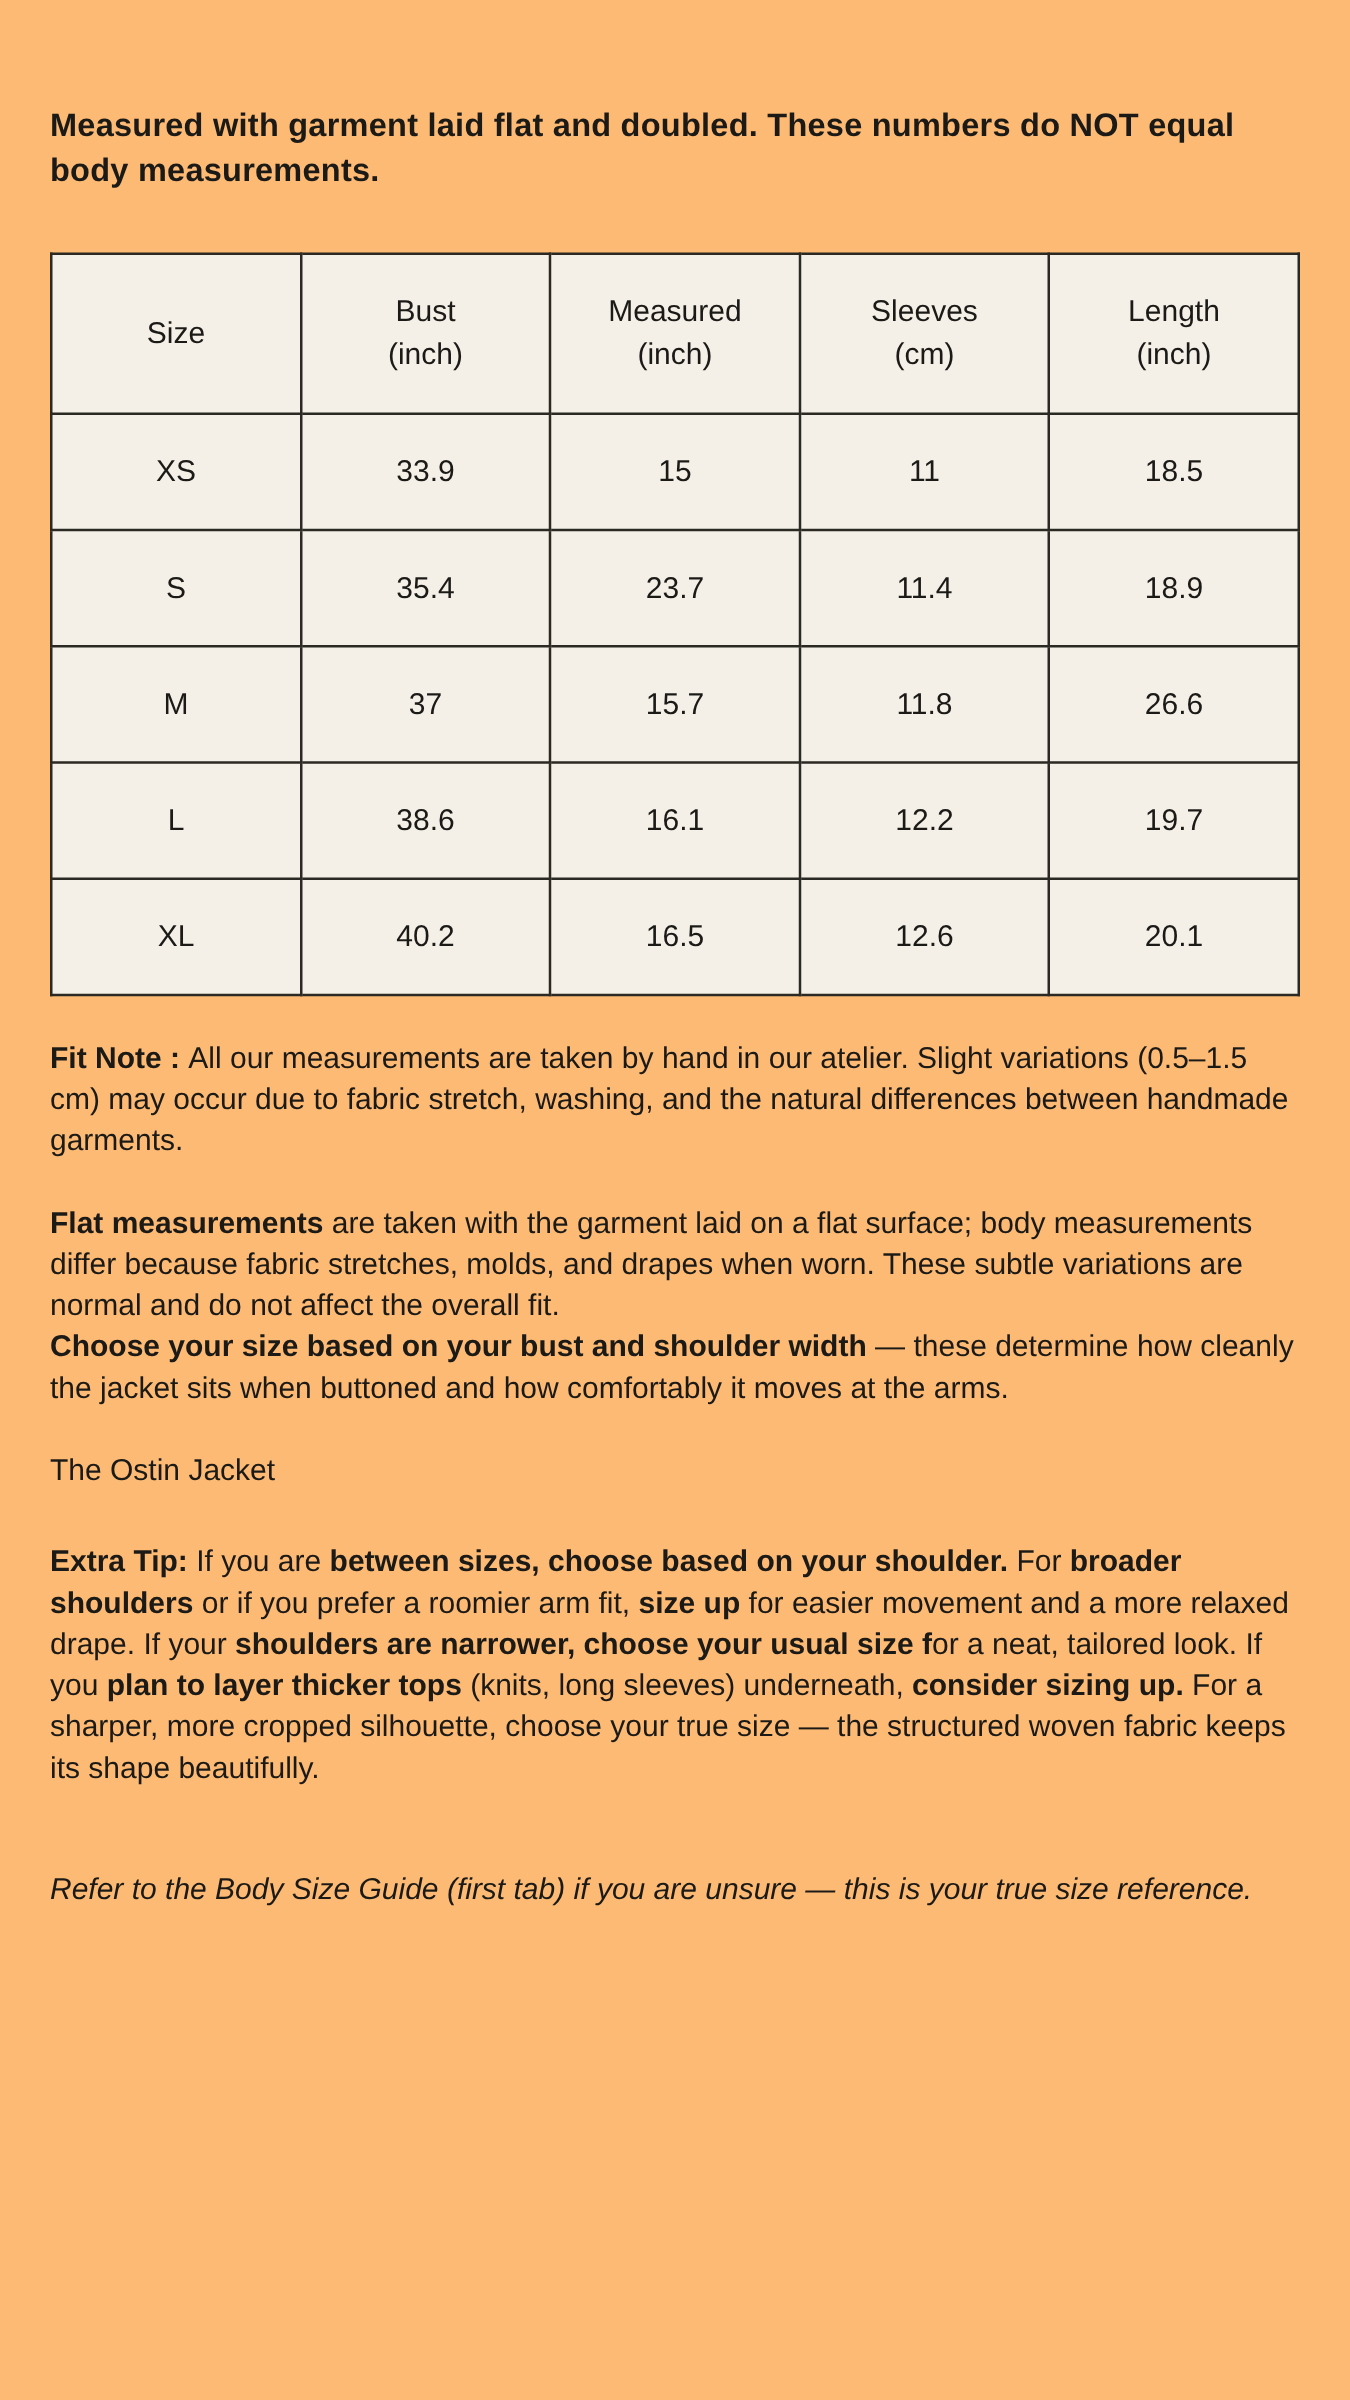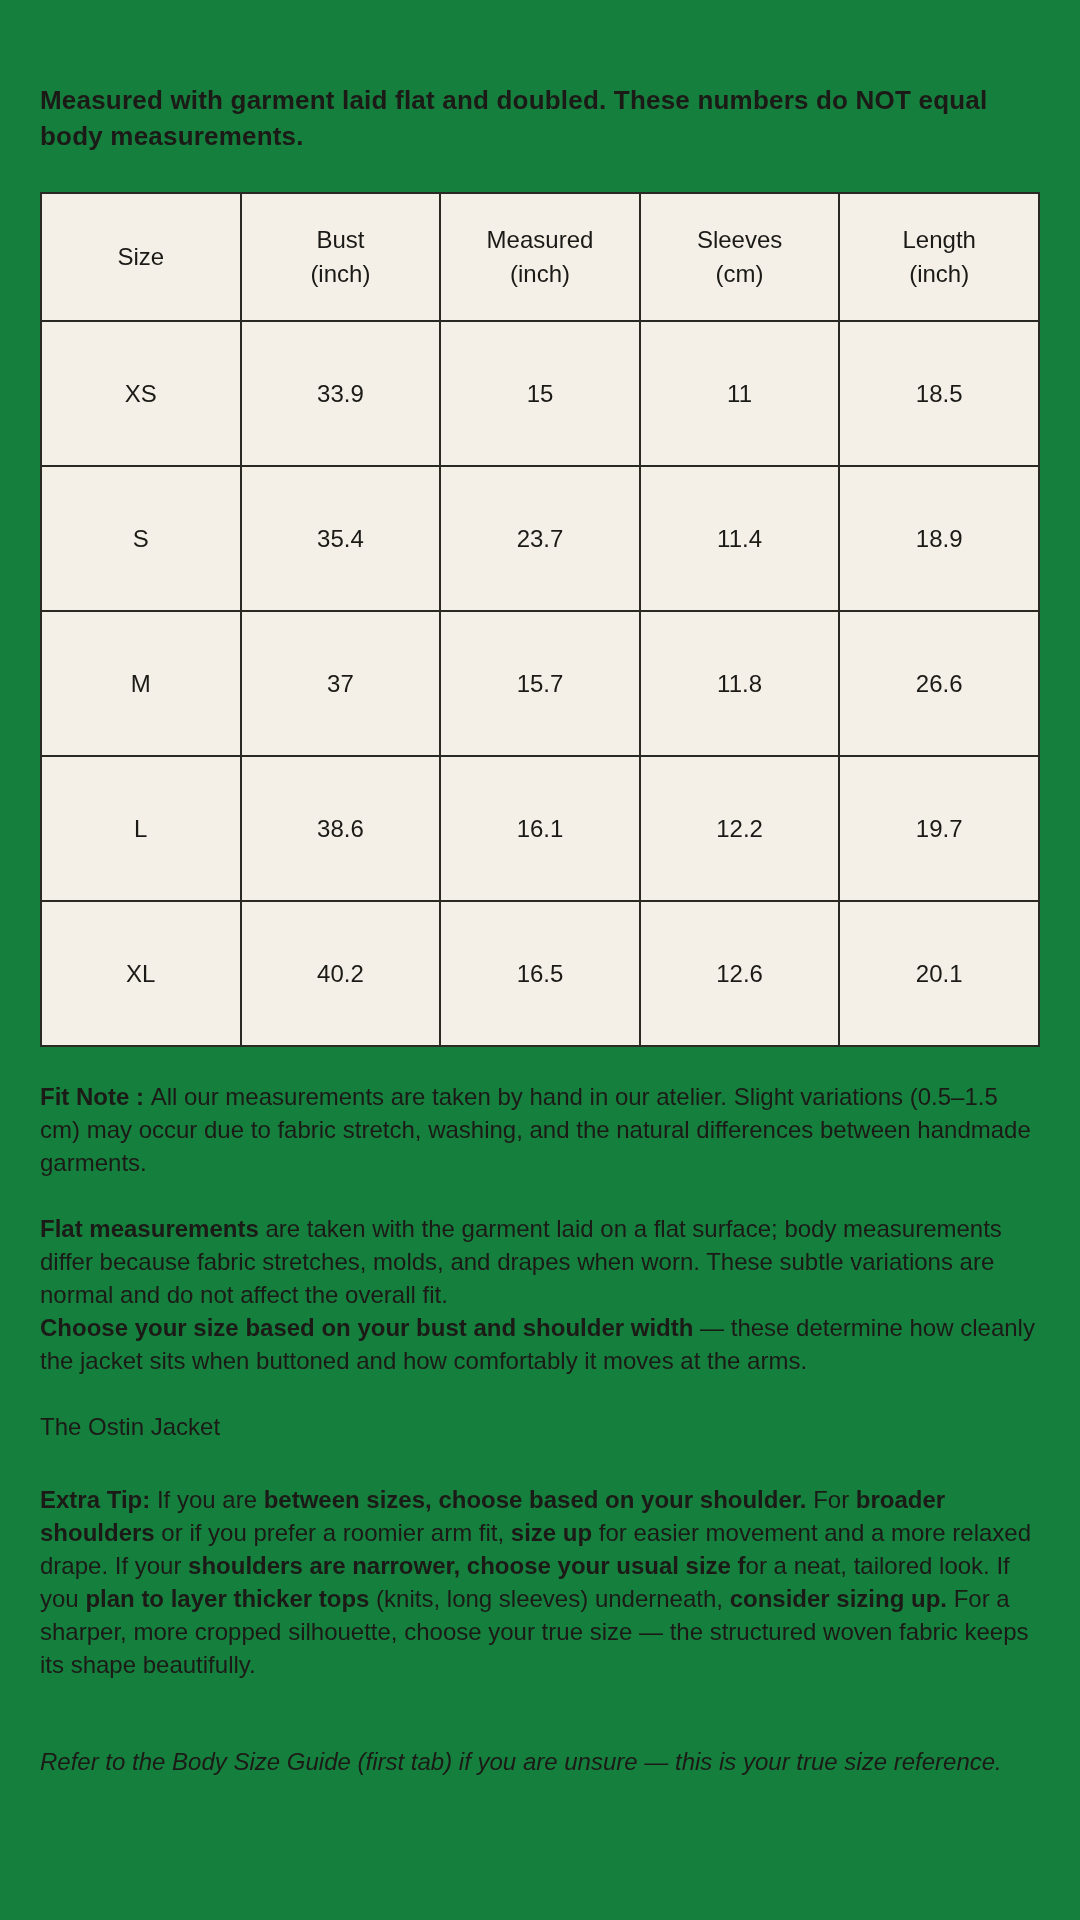--- a/index.html
+++ b/index.html
@@ -1,51 +1,51 @@
 <!DOCTYPE html>
 <html><head>
 <meta charset="utf-8">
 <style>
   * { margin: 0; padding: 0; box-sizing: border-box; }
   html, body { background: #F4F0E7; }
   .page {
     position: relative;
     width: 1080px;
     height: 1920px;
-    background: #15803d;
+    background: #fdba74;
     color: #1B1A17;
     font-family: "Liberation Sans", sans-serif;
     overflow: hidden;
   }
   .content { padding: 0 40px; }
   .intro {
     margin-top: 82px;
     max-width: 985px;
     font-size: 26px;
     font-weight: bold;
     line-height: 36px;
     letter-spacing: 0.2px;
   }
   table.size-chart {
-    margin-top: 38px;
+    margin-top: 48px;
     width: 1000px;
     border-collapse: collapse;
     table-layout: fixed;
   }
   table.size-chart th, table.size-chart td {
     border: 2px solid #2B2923;
     text-align: center;
     vertical-align: middle;
     font-weight: normal;
     font-size: 24px;
     color: #1B1A17;
     background: #F4F0E7;
   }
   table.size-chart thead tr { height: 128px; }
-  table.size-chart tbody tr { height: 145px; }
+  table.size-chart tbody tr { height: 93px; }
   .h-label, .h-unit { line-height: 34px; }
   .h-unit:empty { display: none; }
   p.para {
     max-width: 1002px;
     font-size: 24px;
     line-height: 33px;
     margin-top: 33px;
     color: #1B1A17;
   }
   p.first-para { }

